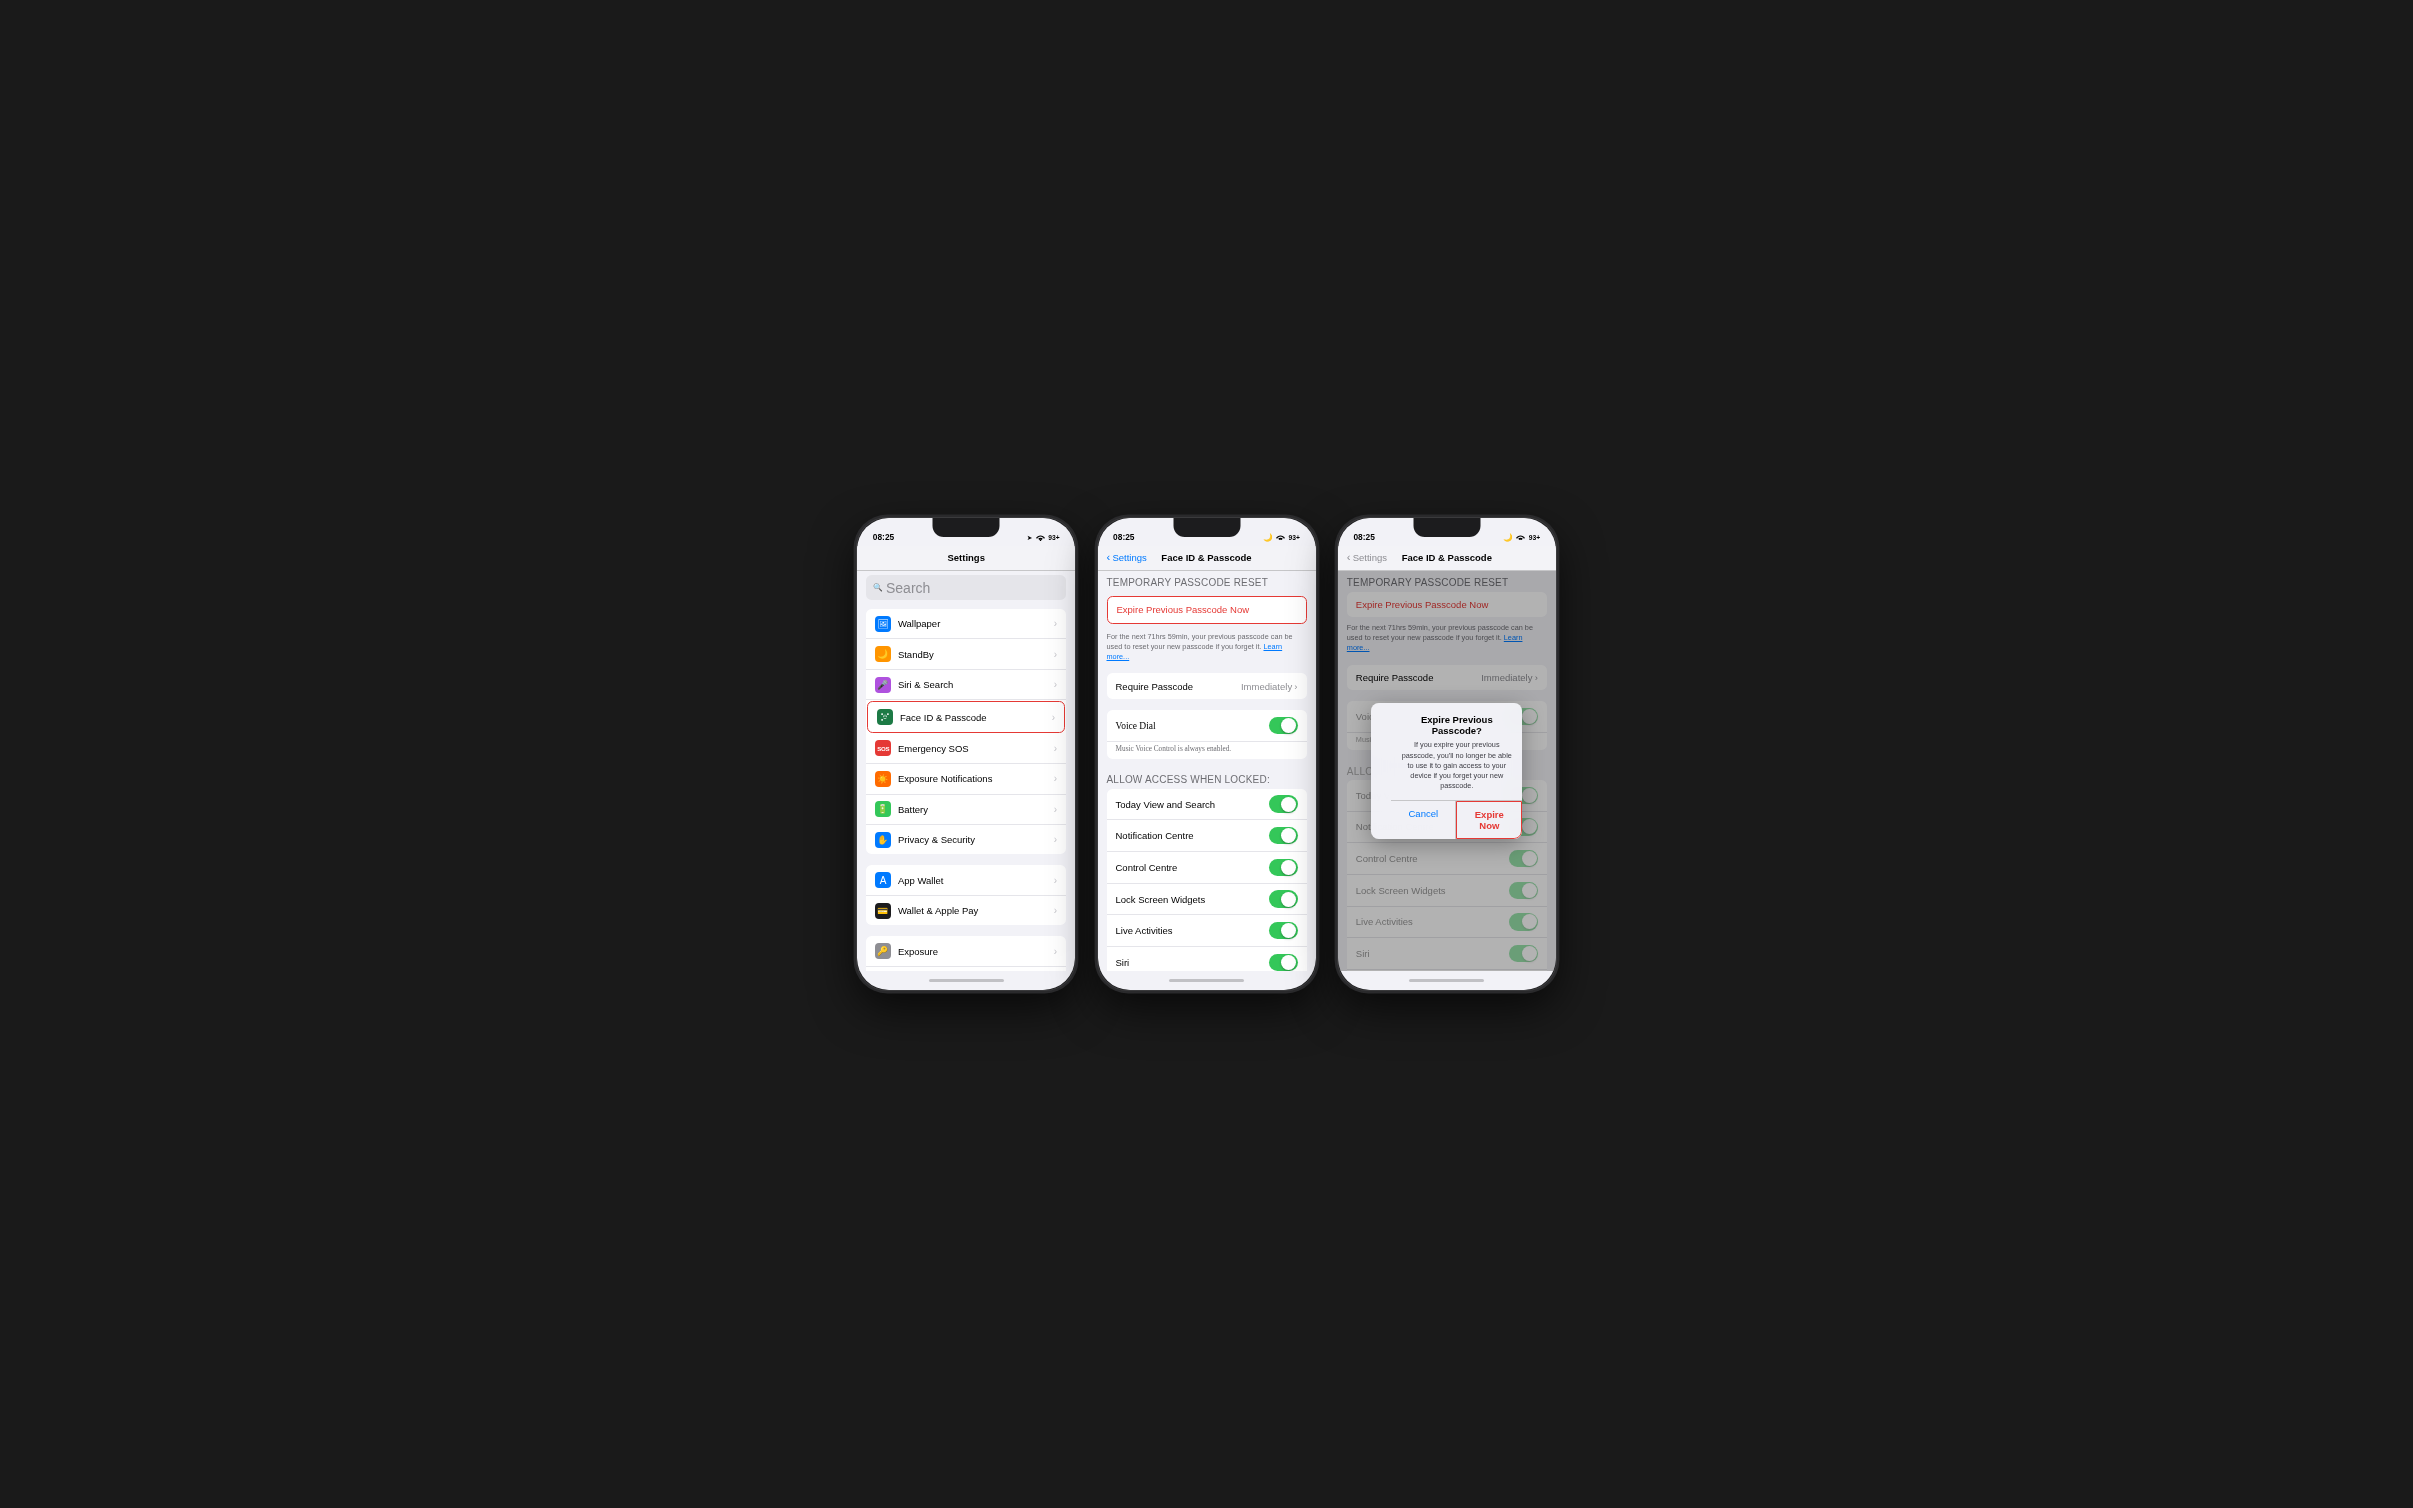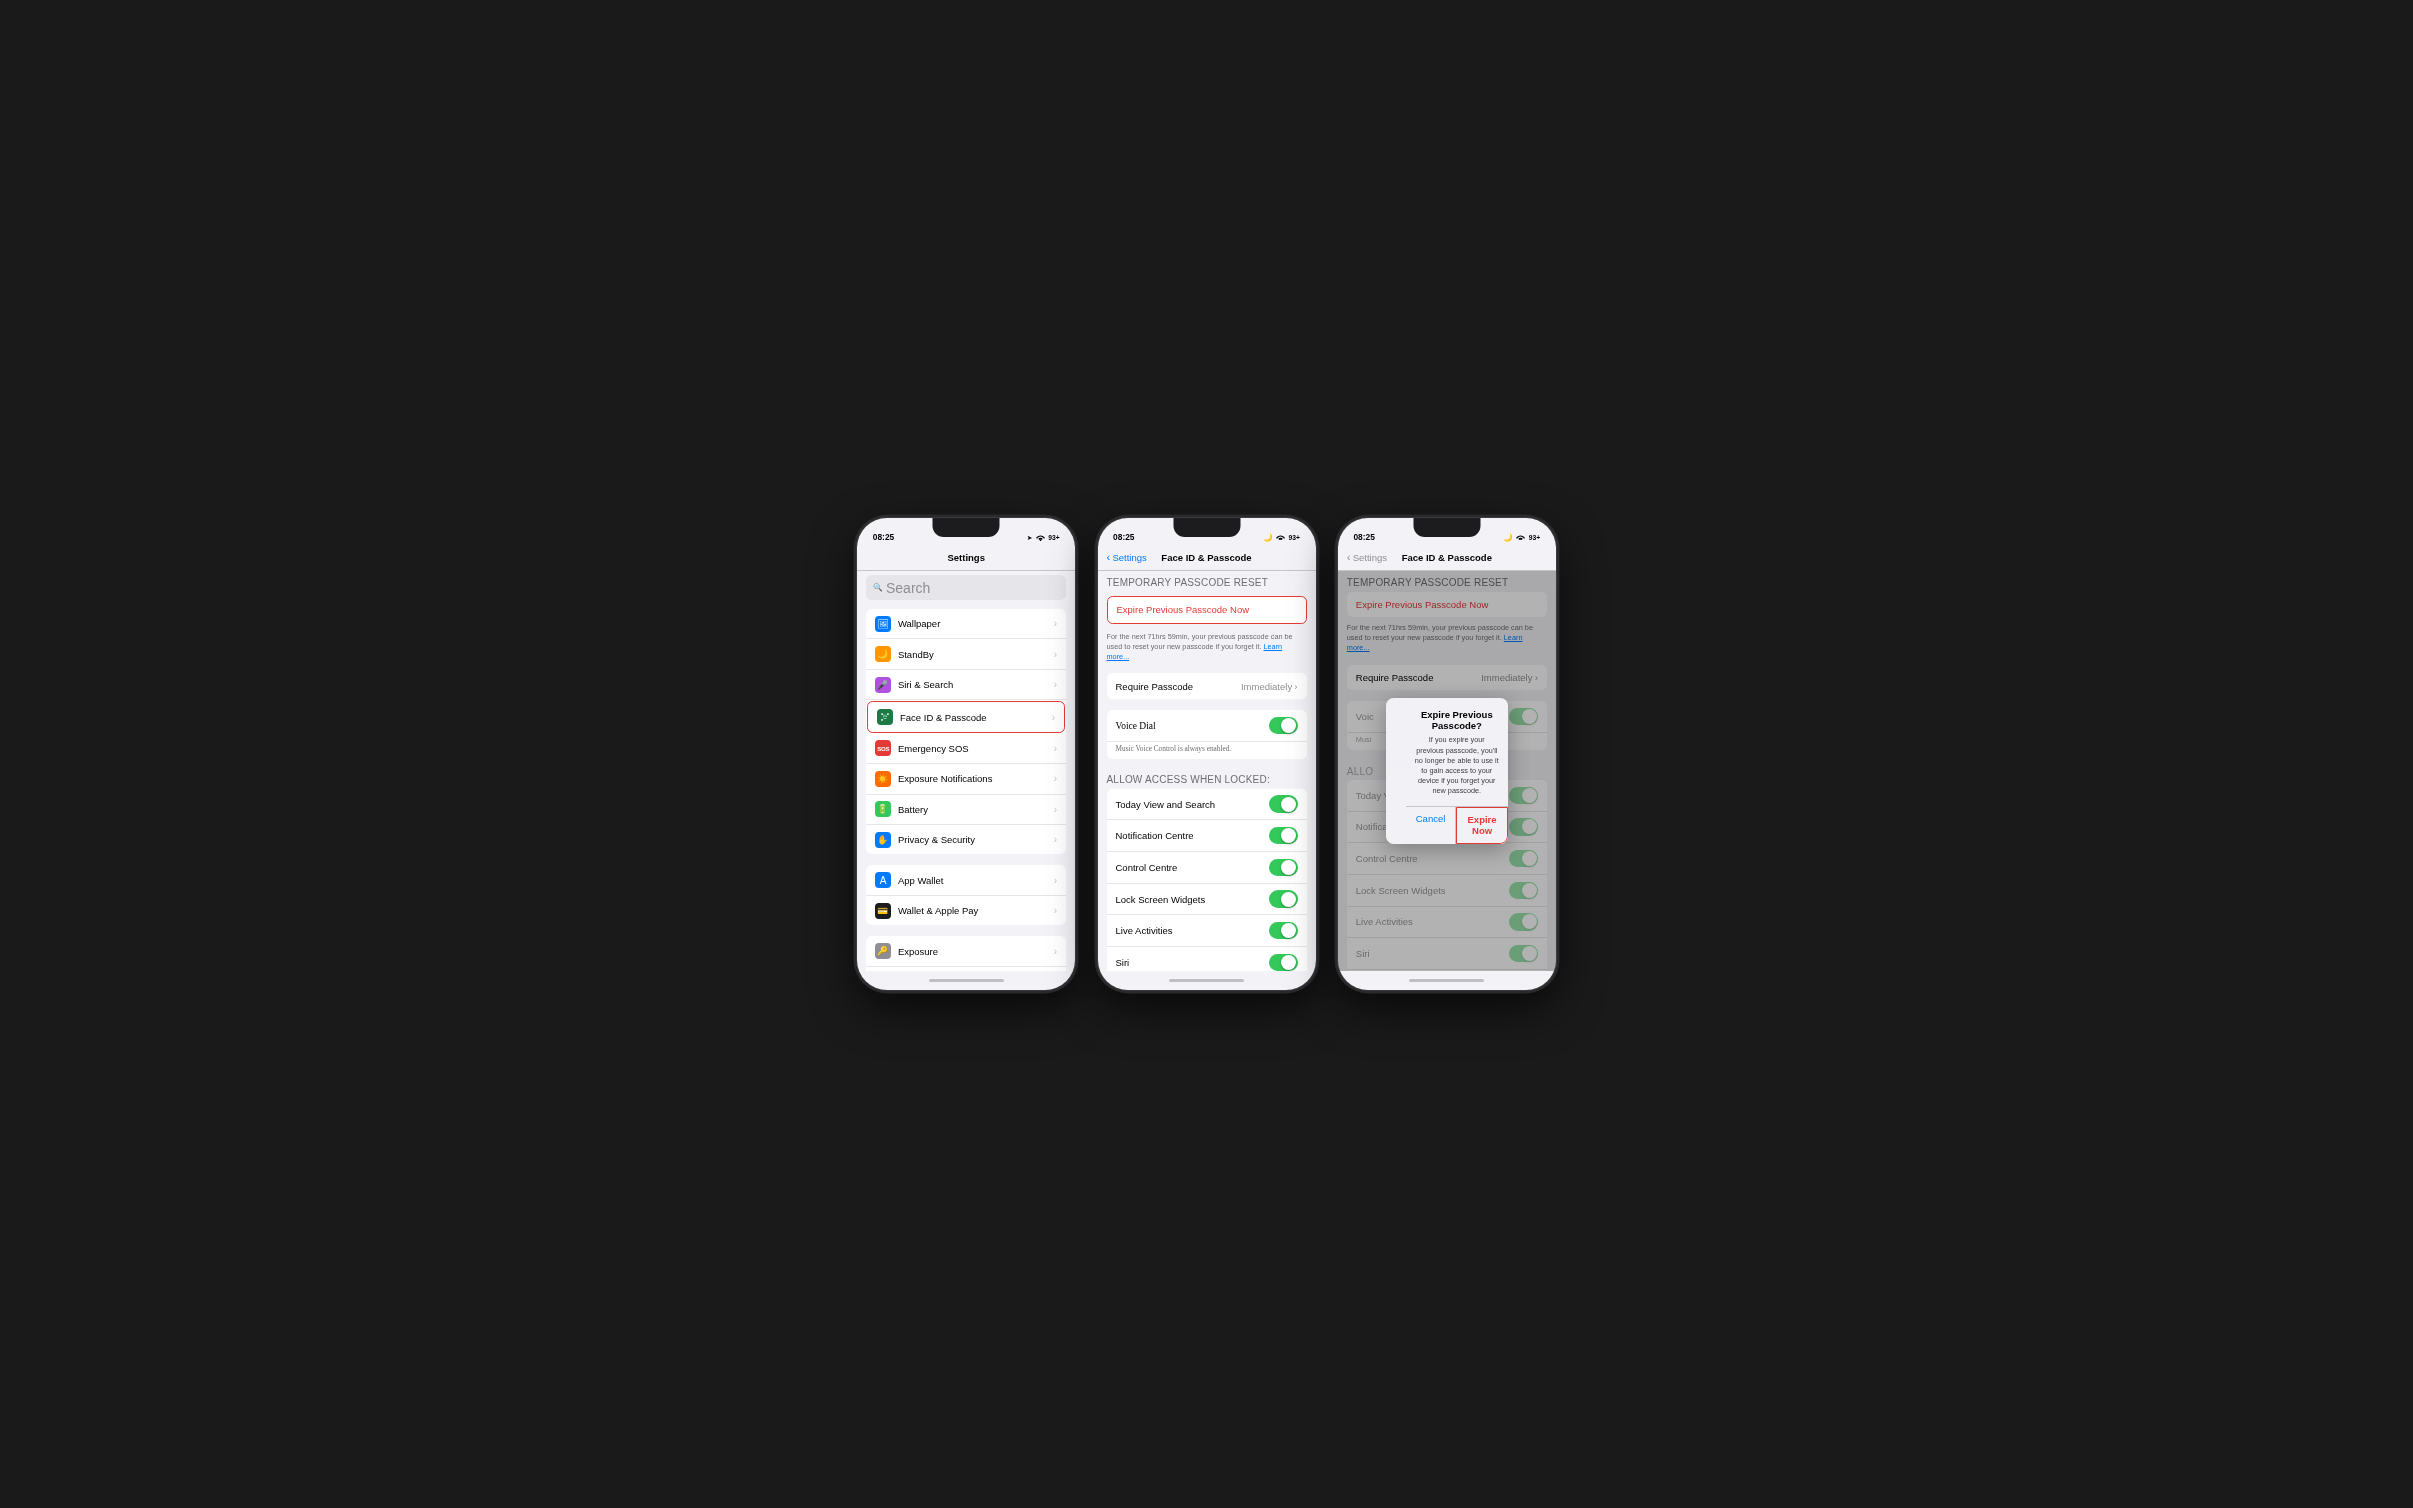--- a/index.html
+++ b/index.html
@@ -26,21 +26,21 @@
         0 0 0 3.4px #2a2a2c,
         0 17px 45px rgba(0,0,0,0.7);
       overflow: hidden;
       flex-shrink: 0;
     }
 
     .iphone-screen {
       position: absolute;
       top: 0; left: 0; right: 0; bottom: 0;
       background: #f2f2f7;
-      border-radius: 5px;
+      border-radius: 32px;
       overflow: hidden;
       display: flex;
       flex-direction: column;
     }
 
     
     .notch {
       position: absolute;
       top: 0;
       left: 50%;
@@ -285,21 +285,21 @@
       z-index: 200;
       display: flex;
       align-items: center;
       justify-content: center;
     }
 
     .alert-box {
       background: rgba(242,242,247,0.98);
       backdrop-filter: blur(11.2px);
       border-radius: 7.8px;
-      width: 122px;
+      width: 151px;
       overflow: hidden;
       box-shadow: 0 5.6px 22.3px rgba(0,0,0,0.3);
       padding-left: 20px;
     }
 
     .alert-content {
       padding: 11.2px 9px 9px;
       text-align: center;
     }
 

